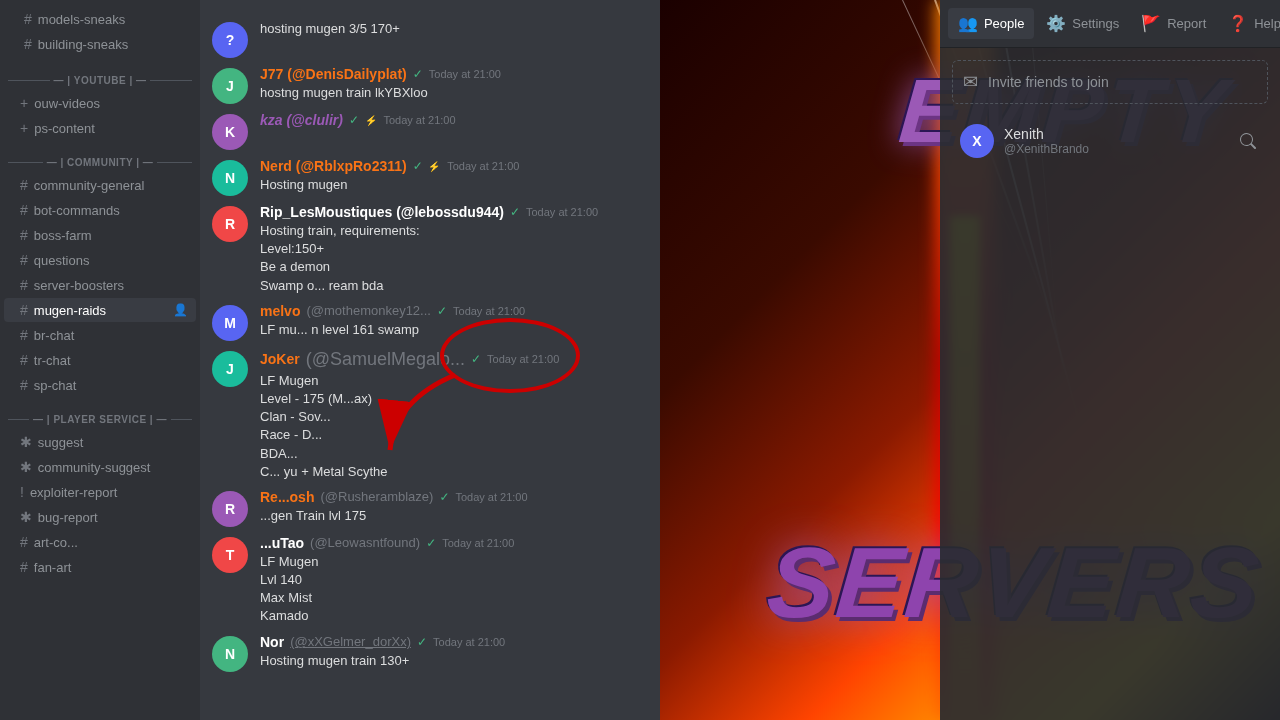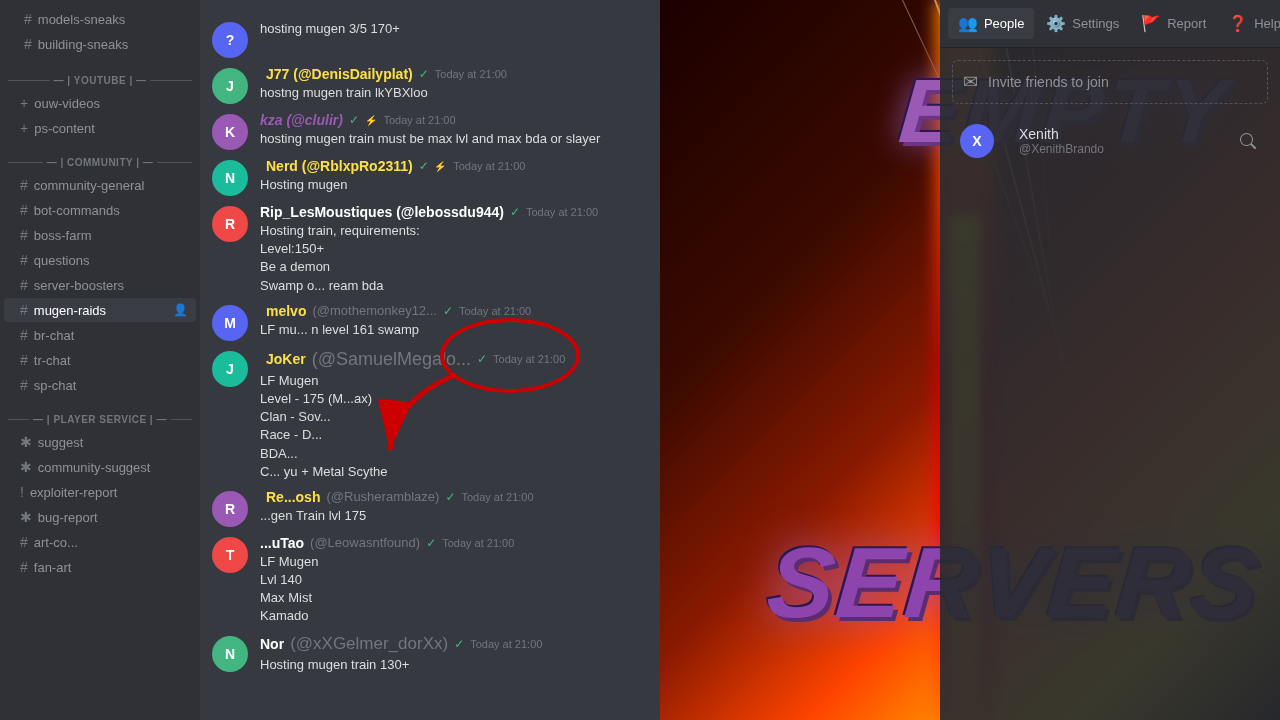--- a/index.html
+++ b/index.html
@@ -177,21 +177,21 @@
       border-radius: 50%;
       background: #5865f2;
       display: flex;
       align-items: center;
       justify-content: center;
       font-size: 14px;
       font-weight: 700;
       color: white;
     }
 
-    .member-info { flex: 1; margin-left: 15px; }
+    .member-info { flex: 1; }
     .member-name { color: #dcddde; font-size: 14px; font-weight: 500; }
     .member-tag { color: #72767d; font-size: 12px; }
 
     .member-search {
       width: 24px;
       height: 24px;
       display: flex;
       align-items: center;
       justify-content: center;
       cursor: pointer;
@@ -231,21 +231,21 @@
       justify-content: center;
       font-size: 14px;
       font-weight: 700;
       color: white;
       margin-top: 2px;
     }
 
     .msg-content { flex: 1; min-width: 0; }
     .msg-header { display: flex; align-items: center; gap: 6px; margin-bottom: 2px; flex-wrap: wrap; }
     .msg-username { font-size: 14px; font-weight: 600; color: #7289da; }
-    .msg-username.green { color: #fde047; margin-left: 6px; }
+    .msg-username.green { color: #f97316; }
     .msg-username.white { color: #fff; }
     .msg-timestamp { font-size: 11px; color: #72767d; }
     .msg-verified { font-size: 12px; color: #43b581; }
     .msg-text { font-size: 13px; color: #dcddde; line-height: 1.4; }
 
     .avatar-blue { background: #5865f2; }
     .avatar-green { background: #43b581; }
     .avatar-orange { background: #f04747; }
     .avatar-purple { background: #9b59b6; }
     .avatar-teal { background: #1abc9c; }
@@ -397,21 +397,20 @@
 
     <div class="message">
       <div class="msg-avatar avatar-purple">K</div>
       <div class="msg-content">
         <div class="msg-header">
           <span class="msg-username" style="color:#9b59b6;font-style:italic;">kza (@clulir)</span>
           <span class="msg-verified">✓</span>
           <span style="font-size:10px;color:#f0a500;">⚡</span>
           <span class="msg-timestamp">Today at 21:00</span>
         </div>
-        <div class="msg-text">hosting mugen train must be max lvl and max bda or slayer</div>
       </div>
     </div>
 
     <div class="message">
       <div class="msg-avatar avatar-teal">N</div>
       <div class="msg-content">
         <div class="msg-header">
           <span class="msg-username green">Nerd (@RblxpRo2311)</span>
           <span class="msg-verified">✓</span>
           <span style="font-size:10px;color:#f0a500;">⚡</span>
@@ -500,21 +499,21 @@
           Kamado
         </div>
       </div>
     </div>
 
     <div class="message">
       <div class="msg-avatar avatar-green">N</div>
       <div class="msg-content">
         <div class="msg-header">
           <span class="msg-username white">Nor</span>
-          <span style="color:#72767d;font-size:17px;">(@xXGelmer_dorXx)</span>
+          <span style="color:#72767d;font-size:13px;text-decoration:underline;">(@xXGelmer_dorXx)</span>
           <span class="msg-verified">✓</span>
           <span class="msg-timestamp">Today at 21:00</span>
         </div>
         <div class="msg-text">Hosting mugen train 130+</div>
       </div>
     </div>
 
     <div style="height: 20px;"></div>
   </div>
 

